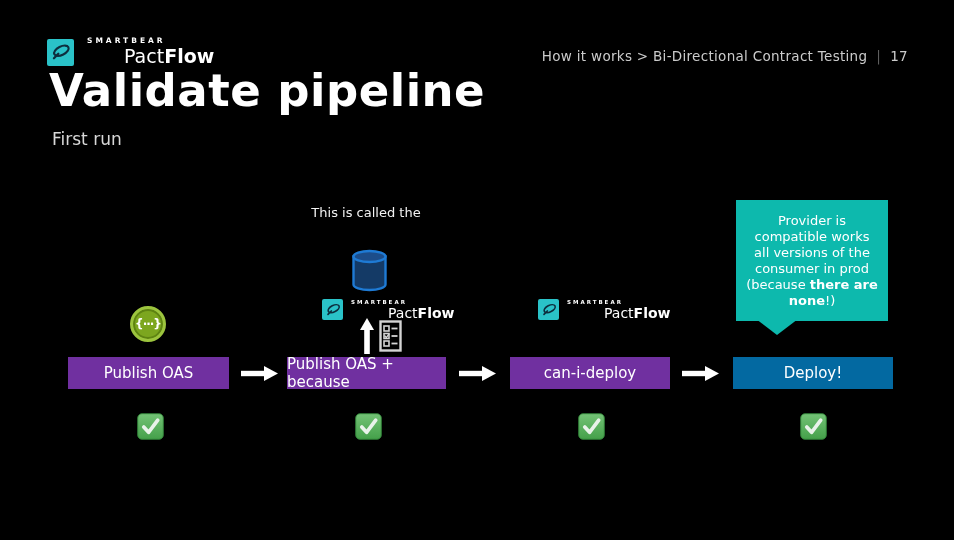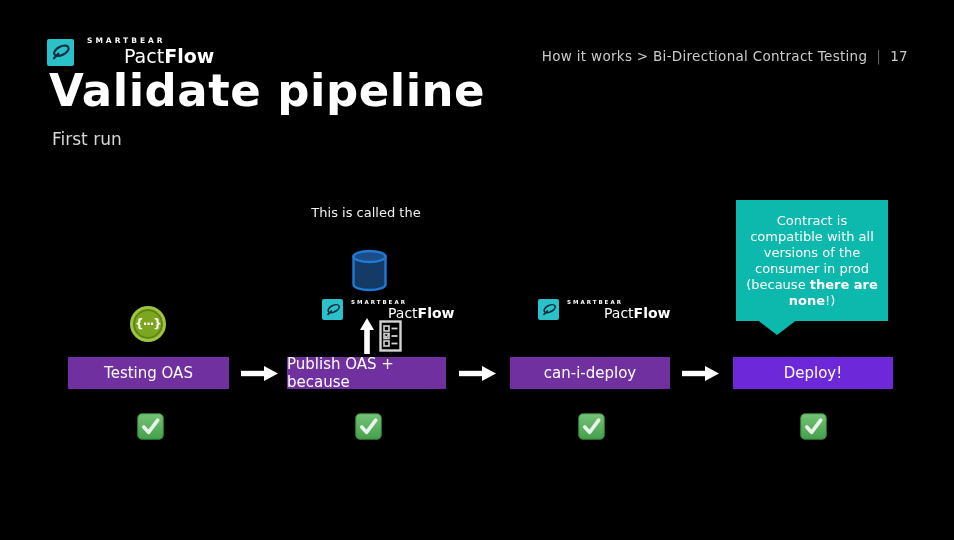--- a/index.html
+++ b/index.html
@@ -59,21 +59,21 @@
              font-size: 13px; line-height: 16px; padding: 13px 10px 12px 10px; }
   .callout b { font-weight: 700; }
   .callout-tail { position: absolute; left: 756px; top: 319px; width: 0; height: 0;
                   border-left: 21px solid transparent; border-right: 21px solid transparent;
                   border-top: 16px solid #0db9ad; }
 
   
   .step { position: absolute; top: 357px; height: 32px; display: flex; align-items: center; justify-content: center;
           color: #fff; font-size: 15px; }
   .step-purple { background: #7030a0; }
-  .step-pink { background: #6d28d9; }
+  .step-pink { background: #0369a1; }
   .step-1 { left: 68px;  width: 161px; }
   .step-2 { left: 287px; width: 159px; }
   .step-3 { left: 510px; width: 160px; }
   .step-4 { left: 733px; width: 160px; }
 
   .flow-arrow { position: absolute; top: 366px; }
   .flow-arrow-1 { left: 241px; }
   .flow-arrow-2 { left: 459px; }
   .flow-arrow-3 { left: 682px; }
 
@@ -171,25 +171,25 @@
       <span class="brand-sb">SMARTBEAR</span>
       <span class="brand-product"><span class="light">Pact</span><span class="bold">Flow</span></span>
     </div>
   </div>
 
   <div class="oas-icon">
     <span>{···}</span>
   </div>
 
   <div class="callout">
-    <span>Contract is compatible with all versions of the consumer in prod (because </span><b>there are none</b><span>!)</span>
+    <span>Provider is compatible works all versions of the consumer in prod (because </span><b>there are none</b><span>!)</span>
   </div>
   <div class="callout-tail"></div>
 
-  <div class="step step-purple step-1">Testing OAS</div>
+  <div class="step step-purple step-1">Publish OAS</div>
   <div class="step step-purple step-2">Publish OAS + because</div>
   <div class="step step-purple step-3">can-i-deploy</div>
   <div class="step step-pink step-4">Deploy!</div>
 
   <div class="flow-arrow flow-arrow-1">
     <svg width="37" height="15" viewBox="0 0 37 15">
         <rect x="0" y="4.8" width="24" height="5.4" fill="#fff"></rect>
         <polygon points="23,0 37,7.5 23,15" fill="#fff"></polygon>
       </svg>
   </div>

